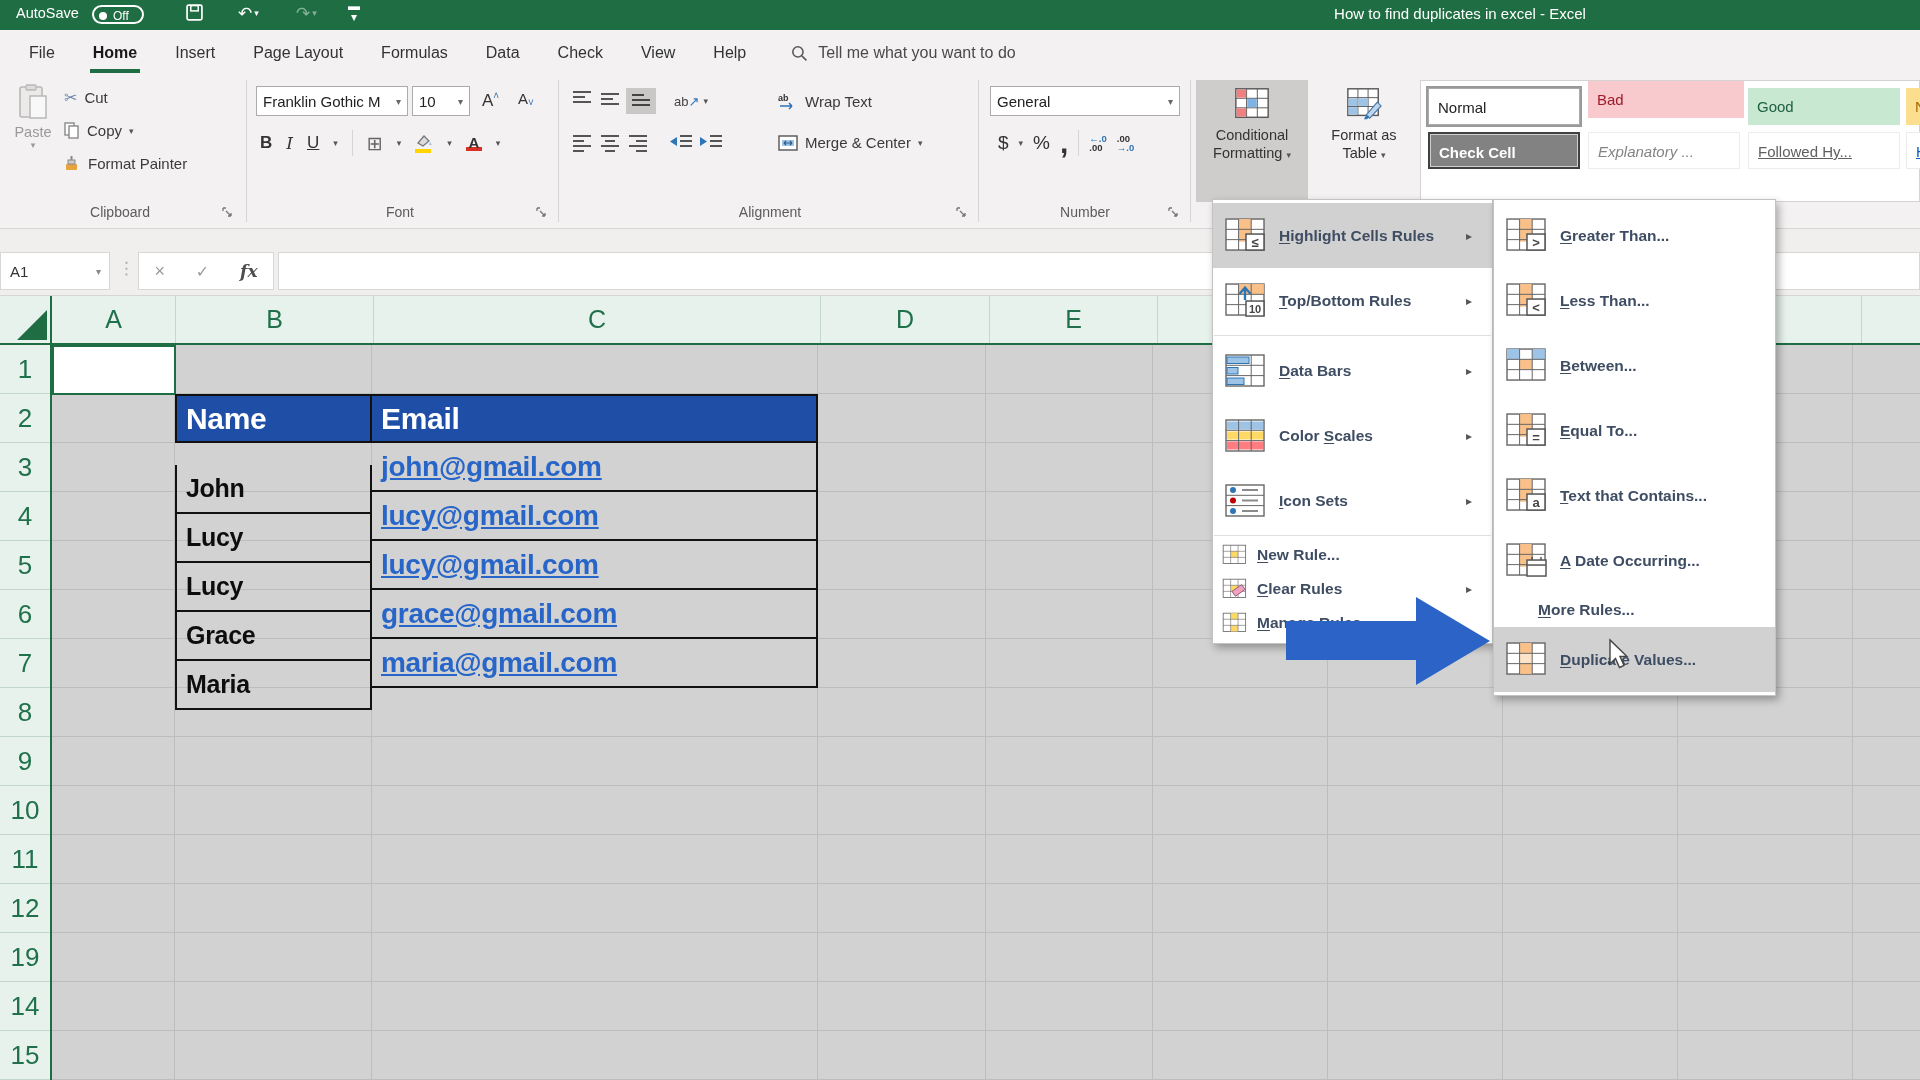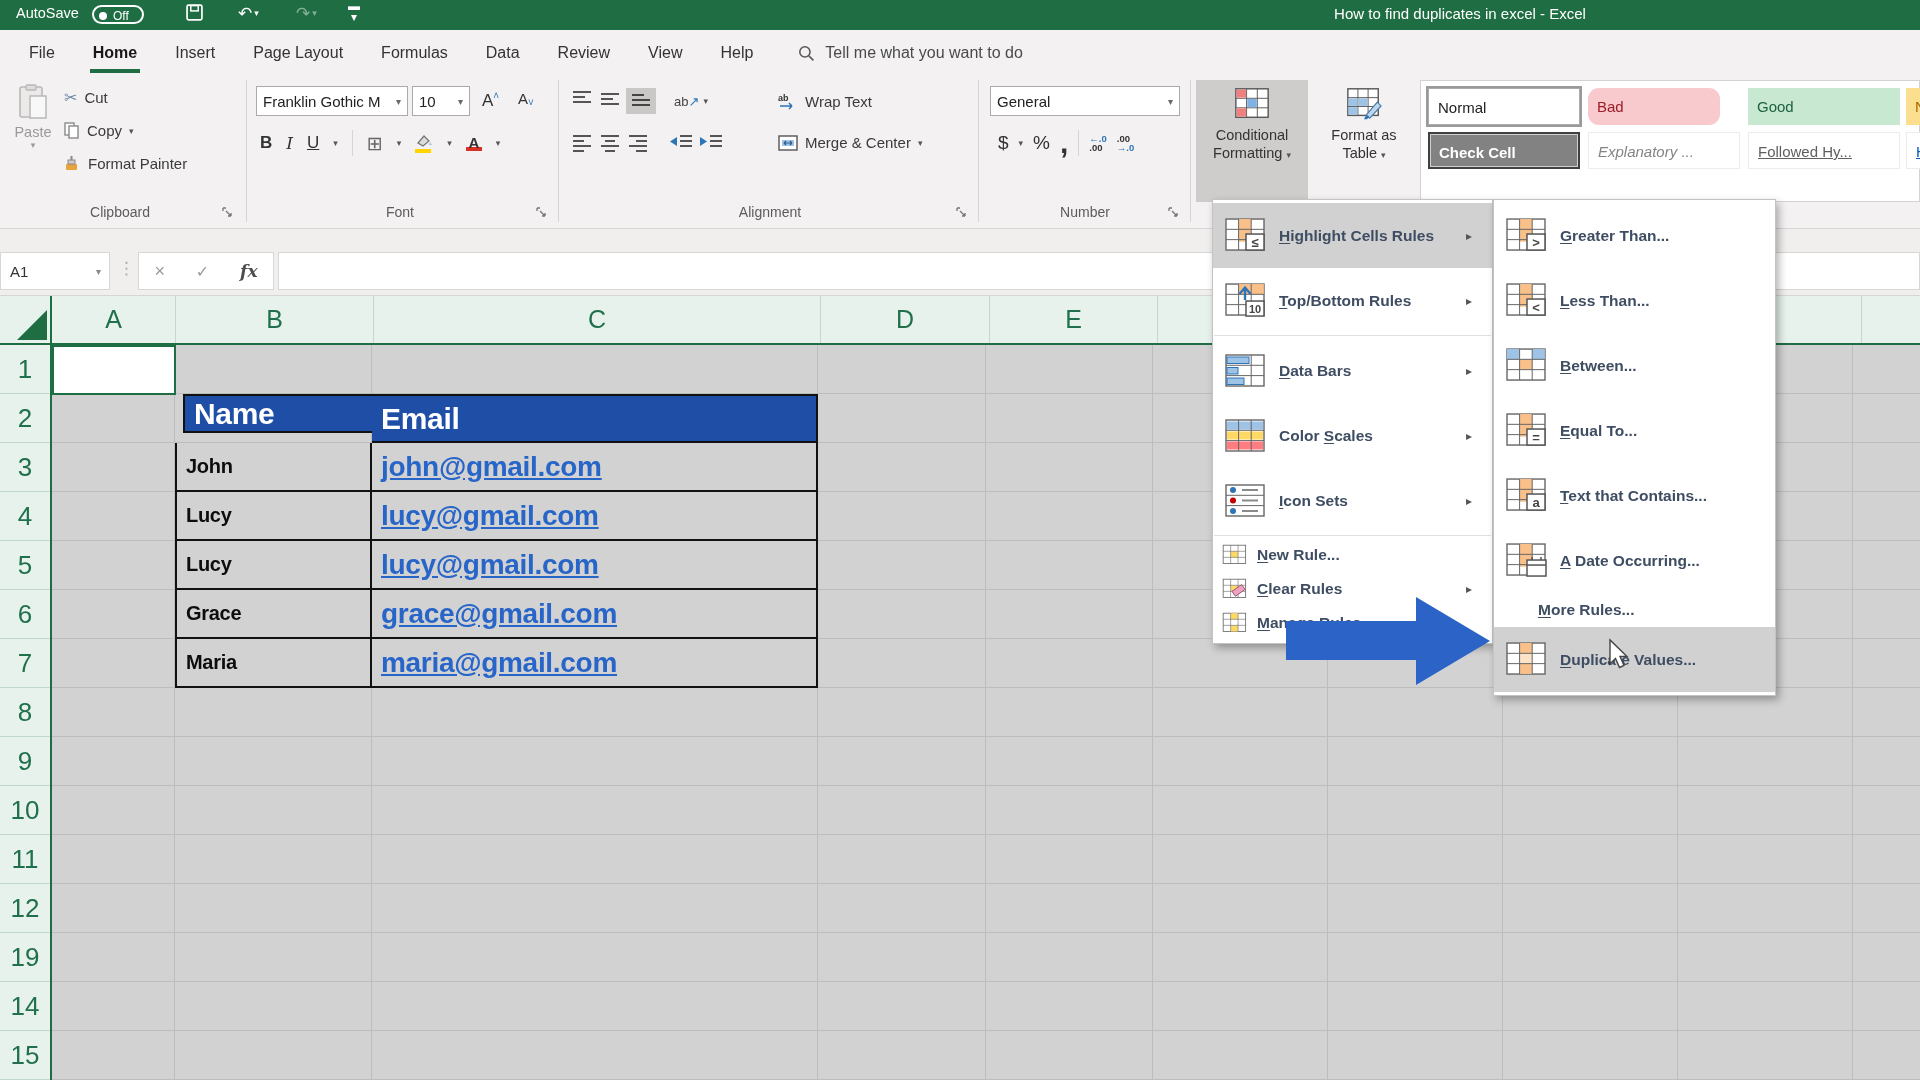--- a/index.html
+++ b/index.html
@@ -77,21 +77,21 @@
   .colhead{height:47px;line-height:47px;text-align:center;font-size:25px;color:#20714b;border-right:1px solid #c2d8ca;flex:none;}
   .rowheads{left:0;top:345px;width:52px;height:735px;background:#e7f2ec;border-right:2px solid #1f6e43;}
   .rowhead{width:50px;height:49px;line-height:48px;text-align:center;font-size:26px;color:#20714b;border-bottom:1px solid #c2d8ca;box-sizing:border-box;}
   .grid{left:52px;top:345px;width:1868px;height:735px;background:#d2d2d2;
         background-image:repeating-linear-gradient(to bottom,transparent 0 48px,#bdbdbd 48px 49px);}
   .vline{position:absolute;top:0;width:1px;height:735px;background:#bdbdbd;}
   .a1{left:0;top:0;width:124px;height:50px;background:#fff;border:2px solid #1f6e43;}
   .tcell{position:absolute;box-sizing:border-box;border-right:2px solid #111;border-bottom:2px solid #111;
          display:flex;align-items:center;padding-left:9px;font-weight:700;letter-spacing:-0.3px;}
   .tcell.hdr{background:#1f4ea6;color:#fff;font-size:30px;}
-  .tcell.name{color:#0d0d0d;font-size:20px;}
+  .tcell.name{color:#0d0d0d;font-size:25px;margin-top:22px;}
   .tcell.mail{font-size:28px;text-decoration:underline;}
 
   
   .menu{background:#fff;border:1px solid #c3c3c3;box-shadow:3px 4px 8px rgba(0,0,0,.3);z-index:10;padding:3px 0;}
   .mi{display:flex;align-items:center;height:65px;}
   .mi.small{height:34px;}
   .mi .ico{width:66px;flex:none;display:flex;justify-content:center;align-items:center;}
   .mi.small .ico{width:44px;}
   .mi .lbl{flex:1;font-size:15.5px;font-weight:700;color:#3f4d63;white-space:nowrap;}
   .mi .sub{width:26px;flex:none;color:#555;font-size:12px;}
@@ -123,21 +123,21 @@
   <span class="abs qat" style="left:348px;top:1px;font-size:12px;line-height:11px;text-align:center;">▬<br>▾</span>
   <div class="abs wintitle">How to find duplicates in excel  -  Excel</div>
 
   <div class="abs tabrow">
     <span class="tab">File</span>
     <span class="tab active">Home</span>
     <span class="tab">Insert</span>
     <span class="tab">Page Layout</span>
     <span class="tab">Formulas</span>
     <span class="tab">Data</span>
-    <span class="tab">Review</span>
+    <span class="tab">Check</span>
     <span class="tab">View</span>
     <span class="tab">Help</span>
     <span class="tellme">
       <svg width="17" height="17" viewBox="0 0 16 16">
           <circle cx="6.5" cy="6.5" r="4.8" fill="none" stroke="#5a5a5a" stroke-width="1.5"></circle>
           <line x1="10.2" y1="10.2" x2="14.5" y2="14.5" stroke="#5a5a5a" stroke-width="1.5"></line>
         </svg>
       <span>Tell me what you want to do</span>
     </span>
   </div>
@@ -336,21 +336,21 @@
         <rect x="14.3" y="12" width="9.3" height="8" fill="#9dc3e6"></rect>
       <rect x="3.7" y="21.3" width="9.3" height="8" fill="#9dc3e6"></rect>
       <path d="M22 30 L34 16 L38 20 L26 33 Z" fill="#bdd7ee" stroke="#4a78a6" stroke-width="1.2"></path>
       <path d="M20 34 q2 -5 4 -4 q3 1 -1 4 z" fill="#2e75b6"></path>
     </svg>
     <div class="bigbtn-line">Format as</div>
     <div class="bigbtn-line"><span>Table</span> <span class="caret">▾</span></div>
   </div>
   <div class="abs gallery"></div>
   <div class="abs gcell g-normal" style="left:1428px;top:88px;width:152px;">Normal</div>
-  <div class="abs gcell g-bad" style="left:1588px;top:88px;width:132px;border-radius:11px;">Bad</div>
+  <div class="abs gcell g-bad" style="left:1588px;top:81px;width:156px;">Bad</div>
   <div class="abs gcell g-good" style="left:1748px;top:88px;width:152px;">Good</div>
   <div class="abs gcell g-neutral" style="left:1906px;top:88px;width:152px;">Neutral</div>
   <div class="abs gcell g-check" style="left:1428px;top:132px;width:152px;">Check Cell</div>
   <div class="abs gcell g-expl" style="left:1588px;top:132px;width:152px;">Explanatory ...</div>
   <div class="abs gcell g-foll" style="left:1748px;top:132px;width:152px;">Followed Hy...</div>
   <div class="abs gcell g-hyper" style="left:1906px;top:132px;width:152px;">Hyperlink</div>
 
   <div class="abs grouplabel" style="left:40px;width:160px;">Clipboard</div>
   <div class="abs grouplabel" style="left:320px;width:160px;">Font</div>
   <div class="abs grouplabel" style="left:690px;width:160px;">Alignment</div>
@@ -418,21 +418,21 @@
       <div class="vline" style="left: 122px;"></div>
       <div class="vline" style="left: 319px;"></div>
       <div class="vline" style="left: 765px;"></div>
       <div class="vline" style="left: 933px;"></div>
       <div class="vline" style="left: 1100px;"></div>
       <div class="vline" style="left: 1275px;"></div>
       <div class="vline" style="left: 1450px;"></div>
       <div class="vline" style="left: 1625px;"></div>
       <div class="vline" style="left: 1800px;"></div>
       <div class="abs a1"></div>
-      <div class="tcell hdr" style="left: 131px; top: 49px; width: 197px; height: 39px; background: rgb(31, 78, 166); border-top: 2px solid rgb(17, 17, 17); border-left: 2px solid rgb(17, 17, 17);">Name</div>
+      <div class="tcell hdr" style="left: 123px; top: 49px; width: 197px; height: 49px; background: rgb(31, 78, 166); border-top: 2px solid rgb(17, 17, 17); border-left: 2px solid rgb(17, 17, 17);">Name</div>
       <div class="tcell hdr" style="left: 320px; top: 49px; width: 446px; height: 49px; background: rgb(31, 78, 166); border-top: 2px solid rgb(17, 17, 17);">Email</div>
       <div class="tcell name" style="left: 123px; top: 98px; width: 197px; height: 49px; border-left: 2px solid rgb(17, 17, 17);">John</div>
       <div class="tcell mail" style="left: 320px; top: 98px; width: 446px; height: 49px; color: rgb(39, 101, 200);">john@gmail.com</div>
       <div class="tcell name" style="left: 123px; top: 147px; width: 197px; height: 49px; border-left: 2px solid rgb(17, 17, 17);">Lucy</div>
       <div class="tcell mail" style="left: 320px; top: 147px; width: 446px; height: 49px; color: rgb(39, 101, 200);">lucy@gmail.com</div>
       <div class="tcell name" style="left: 123px; top: 196px; width: 197px; height: 49px; border-left: 2px solid rgb(17, 17, 17);">Lucy</div>
       <div class="tcell mail" style="left: 320px; top: 196px; width: 446px; height: 49px; color: rgb(39, 101, 200);">lucy@gmail.com</div>
       <div class="tcell name" style="left: 123px; top: 245px; width: 197px; height: 49px; border-left: 2px solid rgb(17, 17, 17);">Grace</div>
       <div class="tcell mail" style="left: 320px; top: 245px; width: 446px; height: 49px; color: rgb(39, 101, 200);">grace@gmail.com</div>
       <div class="tcell name" style="left: 123px; top: 294px; width: 197px; height: 49px; border-left: 2px solid rgb(17, 17, 17);">Maria</div>

